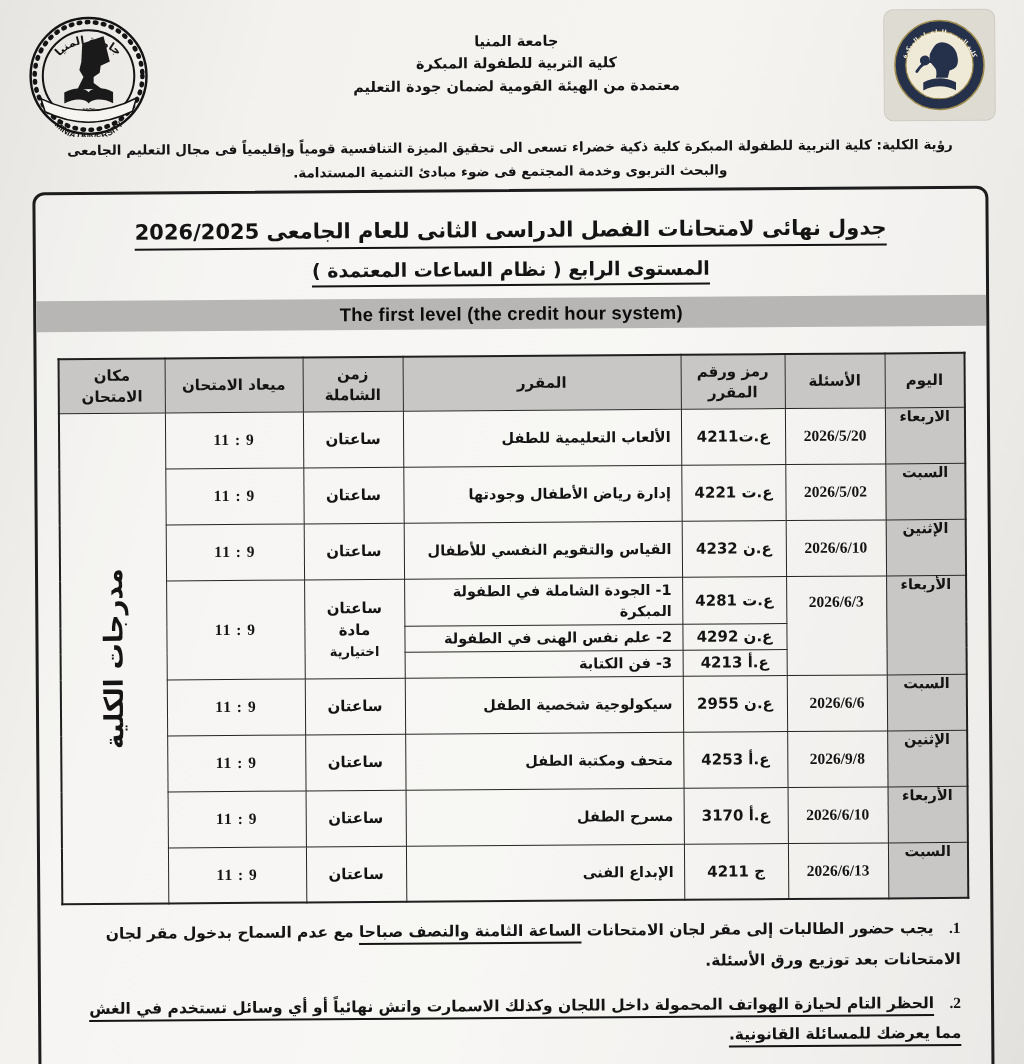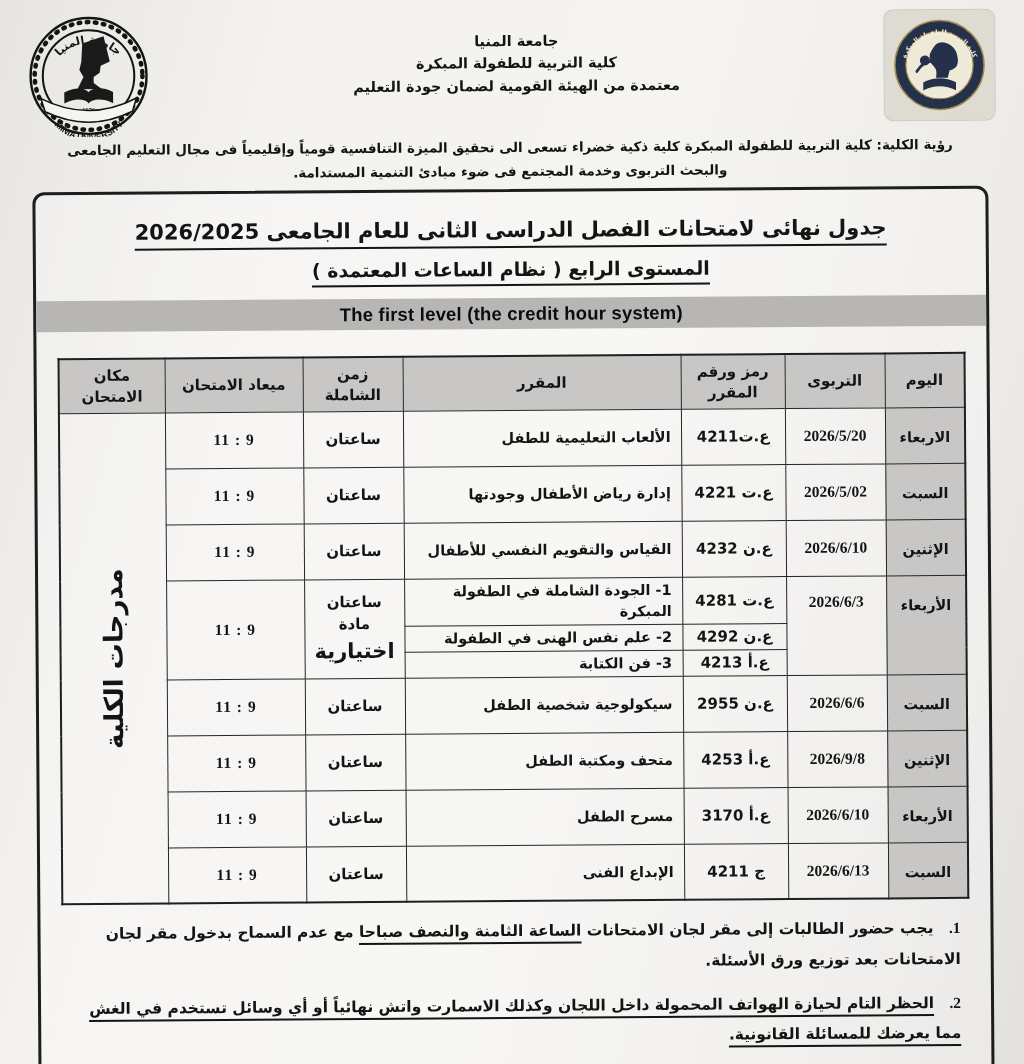--- a/index.html
+++ b/index.html
@@ -33,36 +33,36 @@
   .en-band {
     margin-top:12px; height:31px; background:#b7b6b4;
     display:flex; align-items:center; justify-content:center;
     font-family:"Liberation Sans", sans-serif; font-size:18.5px; color:#0c0c0c; letter-spacing:.2px;
   }
 
   
   table { width:906px; margin:26px auto 0; border-collapse:collapse; table-layout:fixed; direction:rtl; border:2.5px solid #1f1f1f; }
   th,td { border:1.6px solid #262626; text-align:center; vertical-align:middle; font-size:15px; padding:2px 4px; }
   th { background:#c8c7c5; font-size:15px; line-height:1.35; height:54px; }
-  td.day { background:#c8c7c5; vertical-align:top; padding-top:21px; font-size:14.5px; }
+  td.day { background:#c8c7c5; vertical-align:top; padding-top:0; font-size:14.5px; }
   tr.r { height:56px; }
   tr.sub1 { height:46px; } tr.sub2 { height:26px; } tr.sub3 { height:26px; }
   td.course { text-align:right; padding-right:10px; line-height:1.45; font-size:14.5px; }
   .num { font-family:"Liberation Serif", serif; font-weight:700; }
   td.date { font-size:15.5px; }
   td.time { font-size:15.5px; letter-spacing:1px; }
   td.dtop { vertical-align:top; padding-top:16px; }
   td.loc { position:relative; }
   .loc-rot {
     position:absolute; top:50%; left:50%;
     transform:translate(-50%,-50%) rotate(-90deg);
     white-space:nowrap; font-size:26px; letter-spacing:1px; direction:rtl;
   }
   .dur-lines span { display:block; line-height:1.5; }
-  .dur-lines .opt { font-size:21px; }
+  .dur-lines .opt { font-size:13px; }
 
   
   .notes { direction:rtl; padding:14px 30px 0 40px; }
   .note { font-size:15.5px; line-height:1.95; margin-bottom:14px; text-align:right; }
   .note .nmark { font-family:"Liberation Serif", serif; padding-left:10px; }
   .u { text-decoration:underline; text-decoration-thickness:1.6px; text-underline-offset:6px; }
 
   svg text { font-weight:700; }
 </style>
 </head>
@@ -144,21 +144,21 @@
           <col style="width:100px">
           <col style="width:104px">
         <col style="width:278px">
           <col style="width:100px">
           <col style="width:138px">
           <col style="width:106px">
       </colgroup>
       <tbody>
           <tr>
         <th>اليوم</th>
-        <th>التربوى</th>
+        <th>الأسئلة</th>
         <th>رمز ورقم المقرر</th>
         <th>المقرر</th>
         <th>زمن الشاملة</th>
         <th>ميعاد الامتحان</th>
         <th>مكان الامتحان</th>
       </tr>
 
       <tr class="r">
         <td class="day">الاربعاء</td>
         <td class="date num" dir="ltr">2026/5/20</td>

